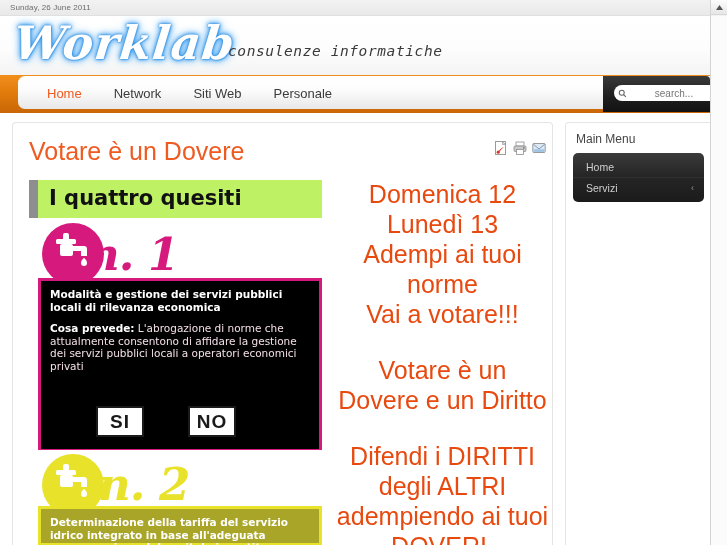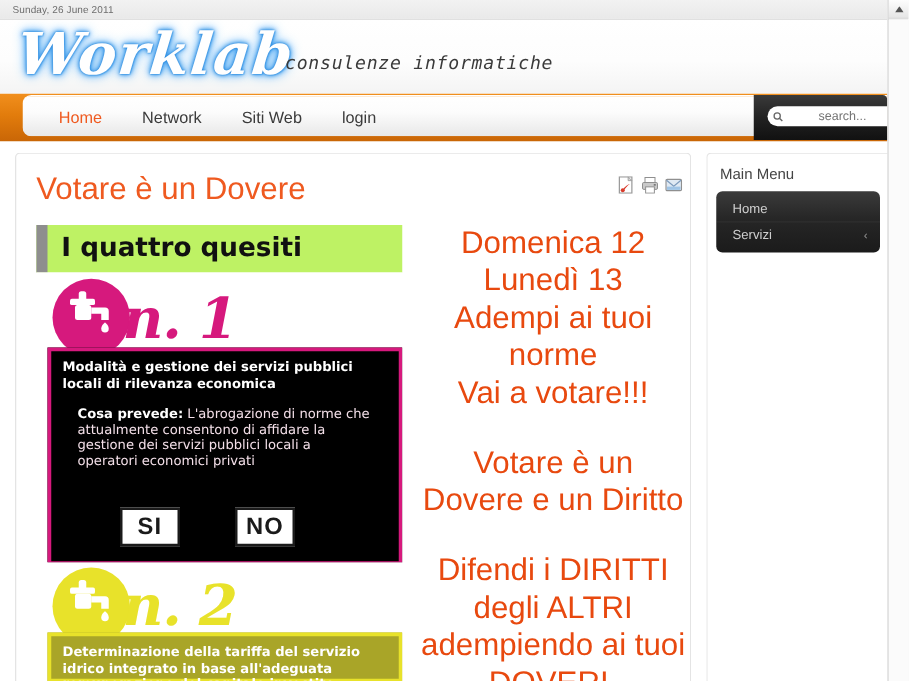--- a/index.html
+++ b/index.html
@@ -254,21 +254,21 @@
   .tap-svg { position: absolute; left: 0; top: 0; }
 
   .q-num {
     position: absolute;
     font-family: "DejaVu Serif", serif;
     font-weight: bold;
     font-style: italic;
     font-size: 45px;
     letter-spacing: -1px;
   }
-  .q1 .q-num { left: 69px; top: 10px; color: #d6197d; }
+  .q1 .q-num { left: 58px; top: 10px; color: #d6197d; }
   .q2 .q-num { left: 69px; top: 8px; color: #e8e22a; }
 
   .q-body {
     position: absolute;
     left: 9px;
     width: 284px;
     padding: 7px 9px 8px 9px;
   }
   .q1 .q-body {
     top: 60px; height: 174px;
@@ -284,21 +284,21 @@
     font-size: 10.5px;
     font-weight: bold;
     color: #ffffff;
     line-height: 12.5px;
     margin: 0 0 9px 0;
   }
   .q-detail {
     font-size: 10.5px;
     color: #f3dfe8;
     line-height: 12.5px;
-    margin: 12px;
+    margin: 0;
   }
   .q-detail b { color: #ffffff; }
 
   .votebtns {
     position: absolute;
     left: 9px; bottom: 12px;
     width: 284px;
     display: flex;
     gap: 44px;
     padding-left: 46px;
@@ -420,21 +420,21 @@
       <div class="logo-tag">consulenze informatiche</div>
     </div>
   </div>
 
   <div class="navband">
     <div class="navinner">
       <div class="navlist">
         <div class="navitem active">Home</div>
         <div class="navitem">Network</div>
         <div class="navitem">Siti Web</div>
-        <div class="navitem">login</div>
+        <div class="navitem">Personale</div>
       </div>
     </div>
   </div>
 
   <div class="searchbox">
     <input class="searchfield" type="text" placeholder="search..." style="">
     <svg class="search-icon" viewBox="0 0 12 12">
       <circle cx="5" cy="5" r="3.3" fill="none" stroke="#666" stroke-width="1.4"></circle>
       <line x1="7.4" y1="7.4" x2="10.5" y2="10.5" stroke="#666" stroke-width="1.5"></line>
     </svg>

